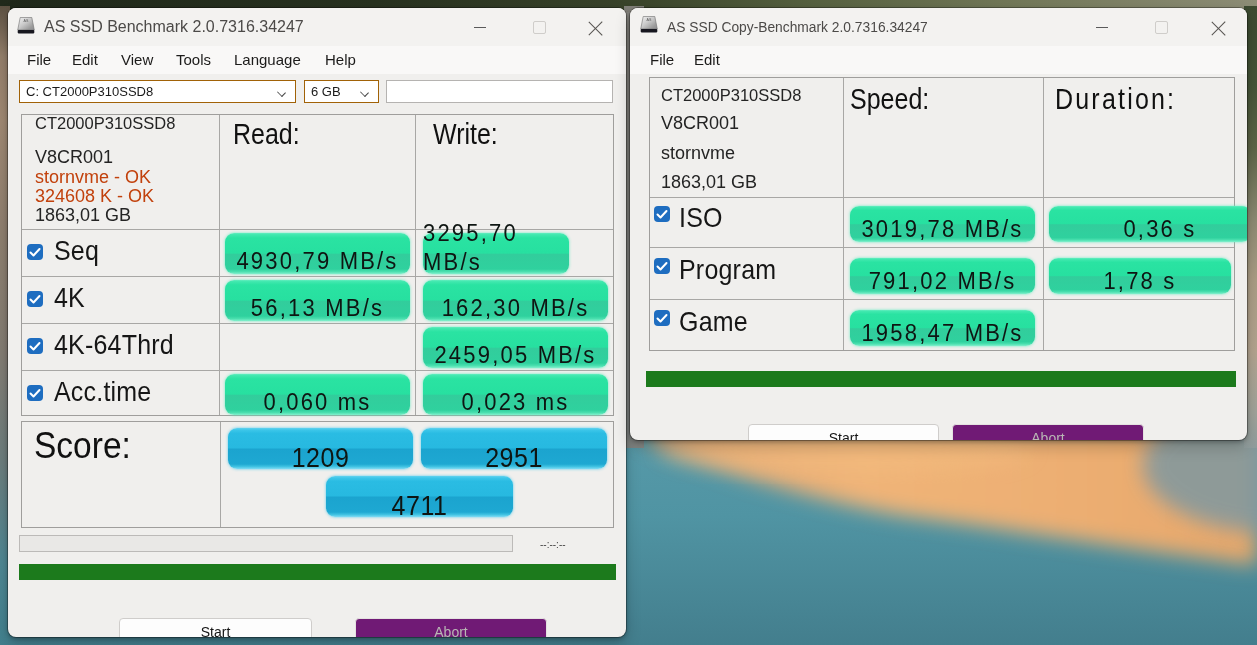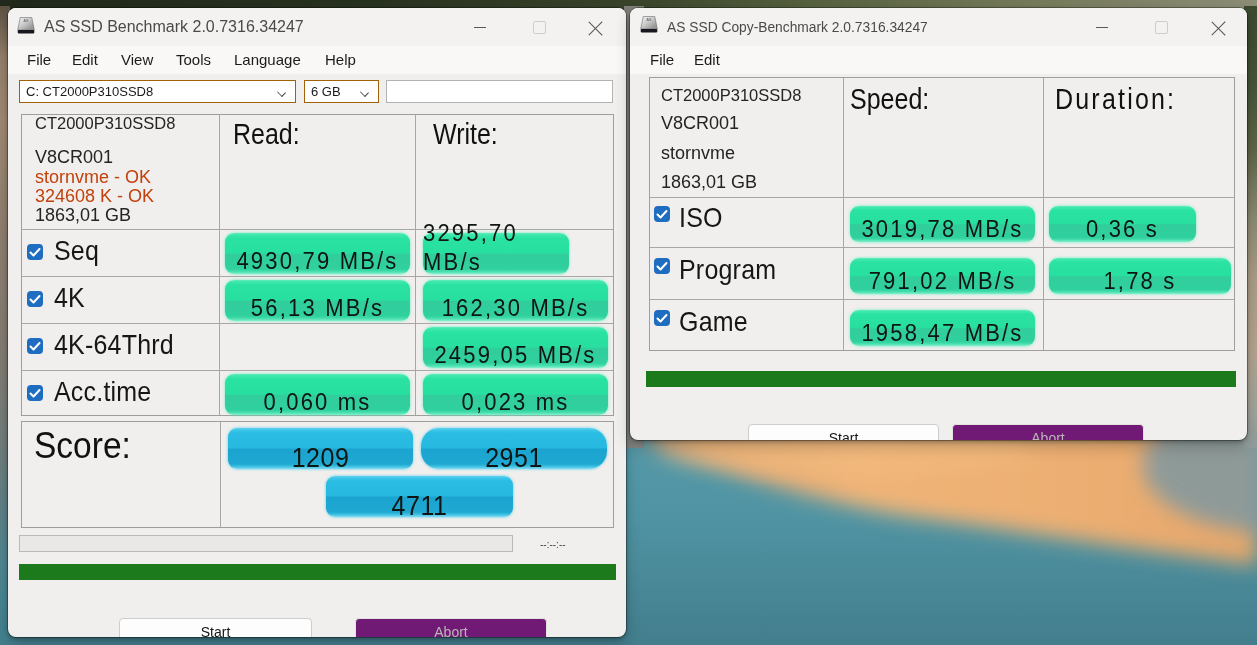--- a/index.html
+++ b/index.html
@@ -233,21 +233,21 @@
       <span>0,023 ms</span>
     </div>
 
   <div class="grid" style="left:13px;top:413px;width:591px;height:105px;">
     <div class="vline" style="left:198px;"></div>
   </div>
   <div class="abs" style="left:26px;top:417px;font-size:33.5px;color:#111;transform:scaleY(1.11);transform-origin:left top;">Score:</div>
   <div class="pill pb" style="left:220px;top:420px;width:185px;height:41px;">
       <span>1209</span>
     </div>
-  <div class="pill pb" style="left:413px;top:420px;width:186px;height:41px;border-radius:18px;">
+  <div class="pill pb" style="left:413px;top:420px;width:186px;height:41px;">
       <span>2951</span>
     </div>
   <div class="pill pb" style="left:318px;top:468px;width:187px;height:41px;">
       <span>4711</span>
     </div>
 
   <div class="abs" style="left:11px;top:527px;width:494px;height:17px;background:#e9e8e6;border:1px solid #bcbab8;box-sizing:border-box;"></div>
   <div class="abs" style="left:532px;top:531px;font-size:10px;color:#444;">--:--:--</div>
   <div class="gbar" style="left:11px;top:556px;width:597px;height:16px;"></div>
 
@@ -308,21 +308,21 @@
   <div class="cb" style="left:24px;top:302px;">
       <svg width="12" height="11" viewBox="0 0 12 11">
         <path d="M1.5 5.5 L4.5 8.5 L10.5 2" stroke="#fff" stroke-width="2" fill="none" stroke-linecap="round" stroke-linejoin="round"></path>
       </svg>
     </div>
   <div class="rowlab" style="left:49px;top:297px;">Game</div>
 
   <div class="pill pg" style="left:220px;top:198px;width:185px;height:36px;">
       <span>3019,78 MB/s</span>
     </div>
-  <div class="pill pg" style="left:419px;top:198px;width:147px;height:36px;">
+  <div class="pill pg" style="left:419px;top:198px;width:182px;height:36px;padding-left:20px;">
       <span>0,36 s</span>
     </div>
   <div class="pill pg" style="left:220px;top:250px;width:185px;height:36px;">
       <span>791,02 MB/s</span>
     </div>
   <div class="pill pg" style="left:419px;top:250px;width:182px;height:36px;">
       <span>1,78 s</span>
     </div>
   <div class="pill pg" style="left:220px;top:302px;width:185px;height:36px;">
       <span>1958,47 MB/s</span>

